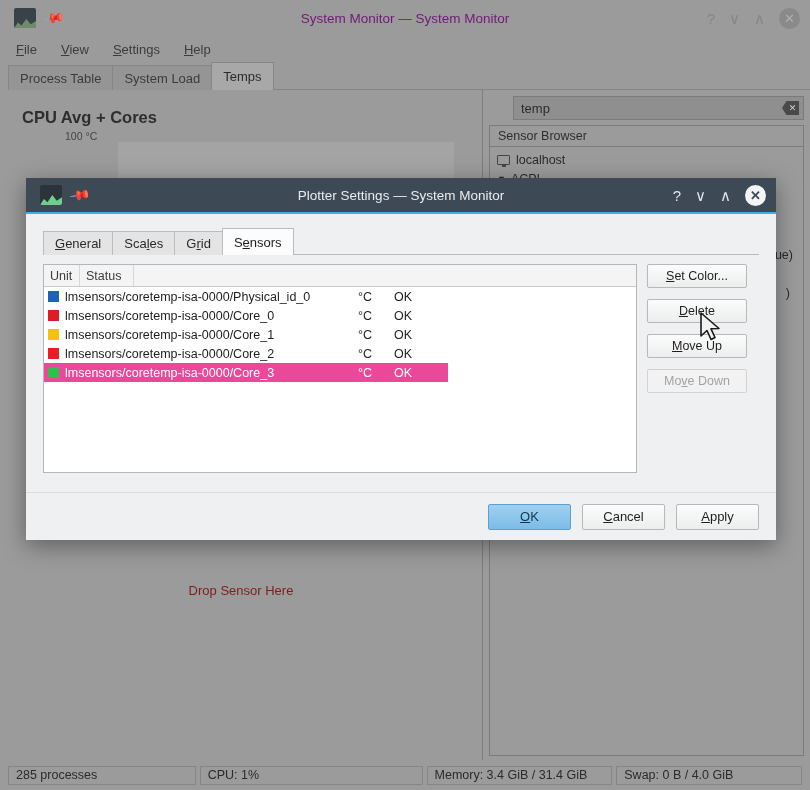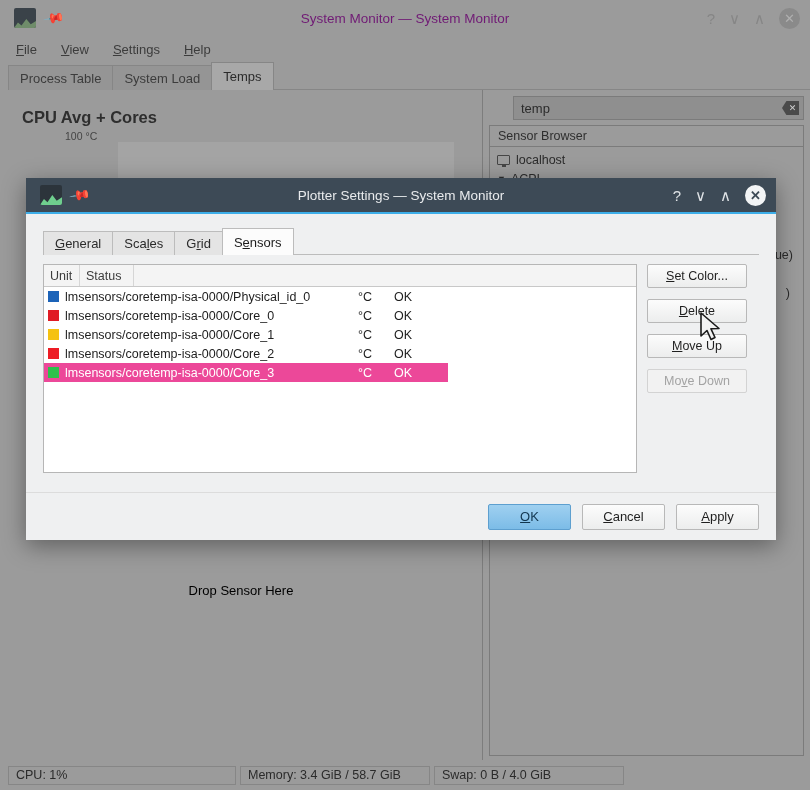--- a/index.html
+++ b/index.html
@@ -102,21 +102,21 @@
     font-size: 10.5px; color: #454545;
   }
   .plot-canvas {
     position: absolute; left: 118px; top: 52px; right: 28px; height: 270px;
     background: #a4a4a4;
   }
   .drop-area {
     position: absolute; left: 0; right: 0; top: 455px; bottom: 0;
     display: flex; align-items: flex-start; justify-content: center;
     padding-top: 38px;
-    color: #000000; font-size: 13px;
+    color: #7f1d1d; font-size: 13px;
   }
 
   .browser-pane {
     flex: 1; position: relative; padding: 4px 6px 0 6px;
   }
   .search-row { padding: 2px 0 5px 0; margin-left: 24px; }
   .search-box {
     height: 24px; background: #8f8f8f;
     border: 1px solid #7b7b7b;
     display: flex; align-items: center;
@@ -366,22 +366,23 @@
             <span>Thermal Zone</span>
           </div>
         </div>
         <div style="position:absolute; right:10px; top:122px;" class="partial-text">ue)</div>
         <div style="position:absolute; right:13px; top:160px;" class="partial-text">)</div>
       </div>
     </div>
   </div>
 
   <div class="statusbar">
+    <div class="sb-cell sb-1">285 processes</div>
     <div class="sb-cell sb-2">CPU: 1%</div>
-    <div class="sb-cell sb-3">Memory: 3.4 GiB / 58.7 GiB</div>
+    <div class="sb-cell sb-3">Memory: 3.4 GiB / 31.4 GiB</div>
     <div class="sb-cell sb-4">Swap: 0 B / 4.0 GiB</div>
   </div>
 </div>
 
 <div id="dialog">
   <div class="dlg-titlebar">
     <div class="dlg-ic"></div>
     <div class="dlg-pin">📌</div>
     <div class="dlg-title">Plotter Settings — System Monitor</div>
     <div class="dlg-btns">

